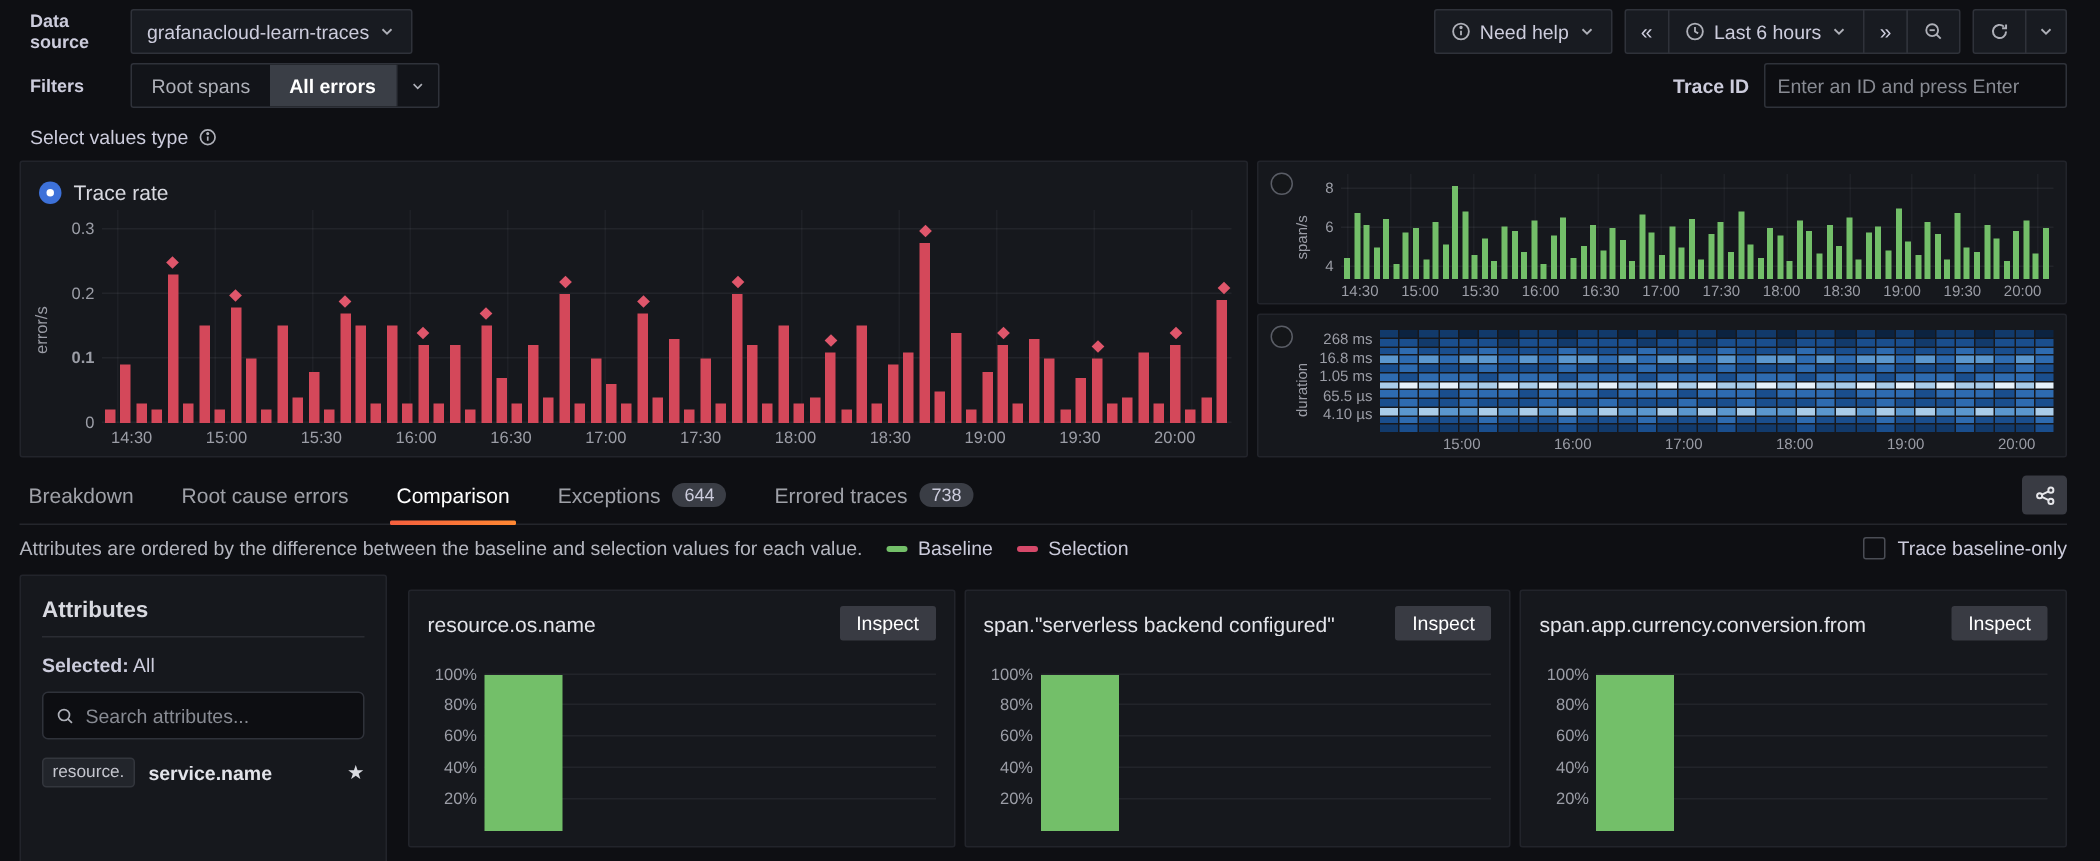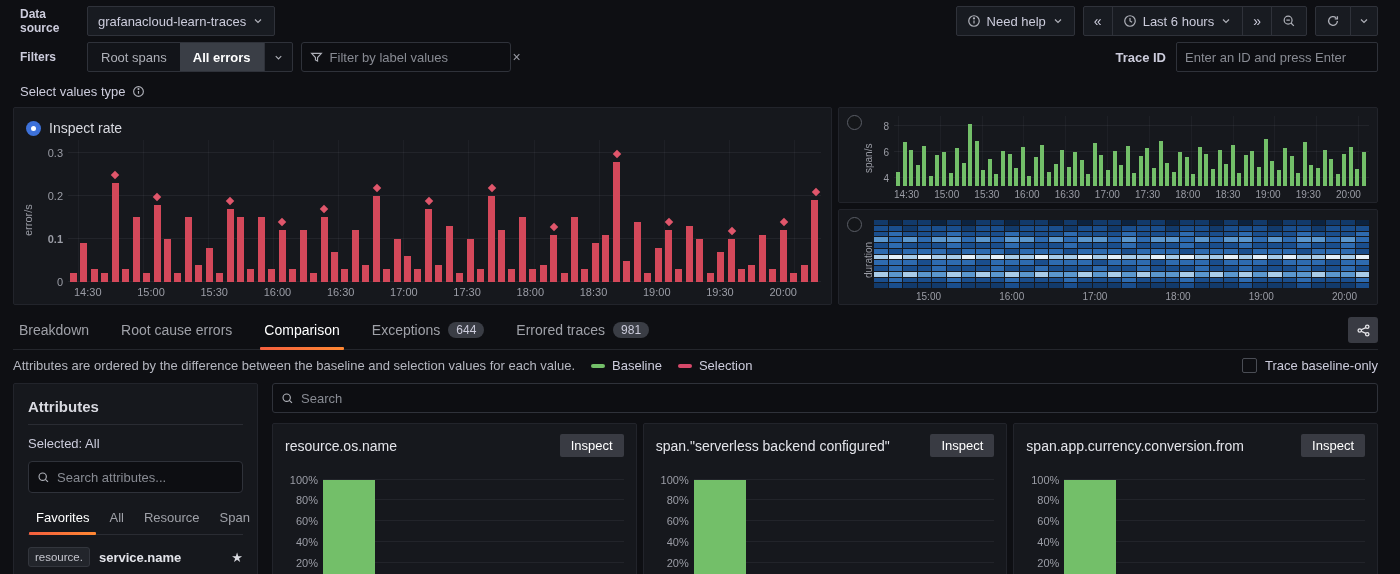--- a/index.html
+++ b/index.html
@@ -85,21 +85,21 @@
   .legend { display:flex; align-items:center; gap:7px; }
   .dash { width:14px; height:4px; border-radius:2px; }
   .legend span.lg-label { color:#ccccdc; }
   .checkbox { width:15px; height:15px; border:1px solid #4a4d55; border-radius:2px; background:transparent; cursor:pointer; }
   .hide-baseline { display:flex; align-items:center; gap:8px; margin-left:auto; color:#ccccdc; }
   
   .content { display:flex; gap:14px; margin:10px 22px 0 13px; align-items:flex-start; }
   .attrs-panel { width:245px; flex:0 0 auto; padding:14px 14px 10px 14px; height:260px; }
   .attrs-title { font-size:15px; font-weight:700; color:#d8d9e0; border-bottom:1px solid #2a2c33; padding-bottom:9px; }
   .selected-line { font-size:13px; margin:11px 0 10px 0; color:#ccccdc; }
-  .selected-line b { font-weight:400; }
+  .selected-line b { font-weight:700; }
   .subtabs { display:flex; gap:4px; margin-top:11px; border-bottom:1px solid #2a2c33; }
   .subtab { padding:6px 8px 9px 8px; font-size:13px; color:#9fa1a8; cursor:pointer; position:relative; }
   .subtab.active { color:#ffffff; font-weight:500; }
   .subtab.active::after { content:""; position:absolute; left:1px; right:1px; bottom:-1px; height:3px;
     background:linear-gradient(90deg,#f55f3e,#ff8833); border-radius:1px; }
   .attr-item { display:flex; align-items:center; gap:9px; margin-top:12px; cursor:pointer; }
   .attr-prefix { background:#22252b; border:1px solid #33363d; border-radius:3px; padding:3px 6px; font-size:11.5px; color:#c5c6ce; }
   .attr-name { font-size:13px; font-weight:700; color:#e3e4ea; flex:1; }
   .star { color:#d9dae0; font-size:13px; cursor:pointer; }
   .main-col { flex:1; min-width:0; }
@@ -195,29 +195,20 @@
       <span class="seg-opt">Root spans</span>
       <span class="seg-opt active">All errors</span>
       <span class="seg-dd">
         <span class="icon">
           <svg width="11" height="11" viewBox="0 0 16 16" fill="none" stroke="currentColor" stroke-width="1.6">
               <path d="M4 6l4 4 4-4"></path>
             </svg>
         </span>
       </span>
     </span>
-    <span class="input" style="width:210px; margin-left:8px; border-radius:3px;">
-      <span class="icon">
-        <svg width="13" height="13" viewBox="0 0 16 16" fill="none" stroke="currentColor" stroke-width="1.4">
-            <path d="M2 3h12l-4.7 5.1v4.2l-2.6-1.3V8.1L2 3z"></path>
-          </svg>
-      </span>
-      <input placeholder="Filter by label values" style="">
-      <span class="clear-x">×</span>
-    </span>
     <span class="spacer"></span>
     <span style="font-size:13px; font-weight:700; margin-right:10px;">Trace ID</span>
     <span class="input" style="width:202px; border-radius:2px;">
       <input placeholder="Enter an ID and press Enter" style="">
     </span>
   </div>
 </div>
 
 <div class="select-metric">
   <span>Select values type</span>
@@ -227,21 +218,21 @@
         <path d="M8 7.4v3.4"></path>
         <circle cx="8" cy="5" r="0.6" fill="currentColor"></circle>
       </svg>
   </span>
 </div>
 
 <div class="charts-row">
   <div class="panel errors-panel">
     <div class="radio-row">
       <span class="radio sel"></span>
-      <span>Inspect rate</span>
+      <span>Trace rate</span>
     </div>
     <div class="chart big">
       <div class="ylab">error/s</div>
       <div class="yaxis">
           <div class="ytick" style="bottom: 90.9091%;">0.3</div>
           <div class="ytick" style="bottom: 60.6061%;">0.2</div>
           <div class="ytick" style="bottom: 30.303%; font-weight: bold;">0.1</div>
           <div class="ytick" style="bottom: 0%;">0</div>
         </div>
       <div class="pcol">
@@ -488,20 +479,27 @@
               <div class="xtick">19:30</div>
               <div class="xtick">20:00</div>
             </div>
         </div>
       </div>
     </div>
     <div class="panel">
       <span class="radio unsel"></span>
       <div class="chart heat" style="padding-left:18px;">
         <div class="ylab">duration</div>
+        <div class="yaxis">
+            <div class="ytick-flex">268 ms</div>
+            <div class="ytick-flex">16.8 ms</div>
+            <div class="ytick-flex">1.05 ms</div>
+            <div class="ytick-flex">65.5 µs</div>
+            <div class="ytick-flex">4.10 µs</div>
+          </div>
         <div class="pcol">
           <div class="plot">
               <div class="hgridwrap">
                 <div class="hrow">
                   <div class="hcell" style="background: rgb(18, 58, 107);"></div>
                   <div class="hcell" style="background: rgb(12, 35, 64);"></div>
                   <div class="hcell" style="background: rgb(18, 58, 107);"></div>
                   <div class="hcell" style="background: rgb(18, 58, 107);"></div>
                   <div class="hcell" style="background: rgb(12, 35, 64);"></div>
                   <div class="hcell" style="background: rgb(18, 58, 107);"></div>
@@ -955,21 +953,21 @@
     </span>
   <span class="tab active">
       <span>Comparison</span>
     </span>
   <span class="tab">
       <span>Exceptions</span>
       <span class="badge">644</span>
     </span>
   <span class="tab">
       <span>Errored traces</span>
-      <span class="badge">981</span>
+      <span class="badge">738</span>
     </span>
   <span class="iconbtn">
     <span class="icon" style="color:#e6e6ea;">
       <svg width="15" height="15" viewBox="0 0 16 16" fill="none" stroke="currentColor" stroke-width="1.4">
           <circle cx="12" cy="4" r="1.8"></circle>
           <circle cx="4" cy="8" r="1.8"></circle>
           <circle cx="12" cy="12" r="1.8"></circle>
           <path d="M5.6 7.2l4.8-2.3M5.6 8.8l4.8 2.3"></path>
         </svg>
     </span>
@@ -1000,43 +998,28 @@
     </div>
     <span class="input" style="border-radius:4px; height:32px;">
       <span class="icon">
         <svg width="13" height="13" viewBox="0 0 16 16" fill="none" stroke="currentColor" stroke-width="1.4">
             <circle cx="7" cy="7" r="4.5"></circle>
             <path d="M10.3 10.3L13.5 13.5"></path>
           </svg>
       </span>
       <input placeholder="Search attributes..." style="">
     </span>
-    <div class="subtabs">
-      <span class="subtab active">Favorites</span>
-      <span class="subtab">All</span>
-      <span class="subtab">Resource</span>
-      <span class="subtab">Span</span>
-    </div>
     <div class="attr-item">
       <span class="attr-prefix">resource.</span>
       <span class="attr-name">service.name</span>
       <span class="star">★</span>
     </div>
 
   </div>
   <div class="main-col">
-    <span class="input" style="border-radius:3px;">
-      <span class="icon">
-        <svg width="13" height="13" viewBox="0 0 16 16" fill="none" stroke="currentColor" stroke-width="1.4">
-            <circle cx="7" cy="7" r="4.5"></circle>
-            <path d="M10.3 10.3L13.5 13.5"></path>
-          </svg>
-      </span>
-      <input placeholder="Search" style="">
-    </span>
     <div class="cmp-panels">
       <div class="panel cmp-panel">
         <div class="cmp-head">
           <span class="cmp-title">resource.os.name</span>
           <button class="inspect-btn">Inspect</button>
         </div>
         <div class="chart attr">
           <div class="yaxis">
               <div class="ytick" style="bottom: 89.2857%;">100%</div>
               <div class="ytick" style="bottom: 71.4286%;">80%</div>

